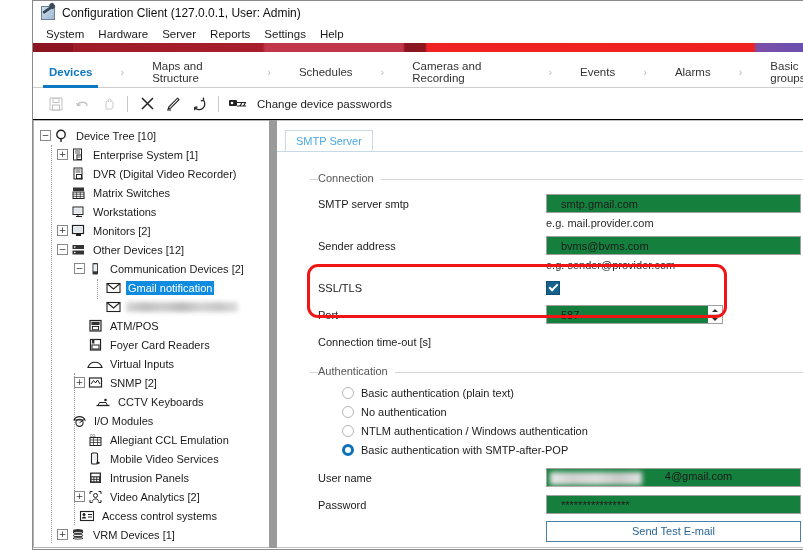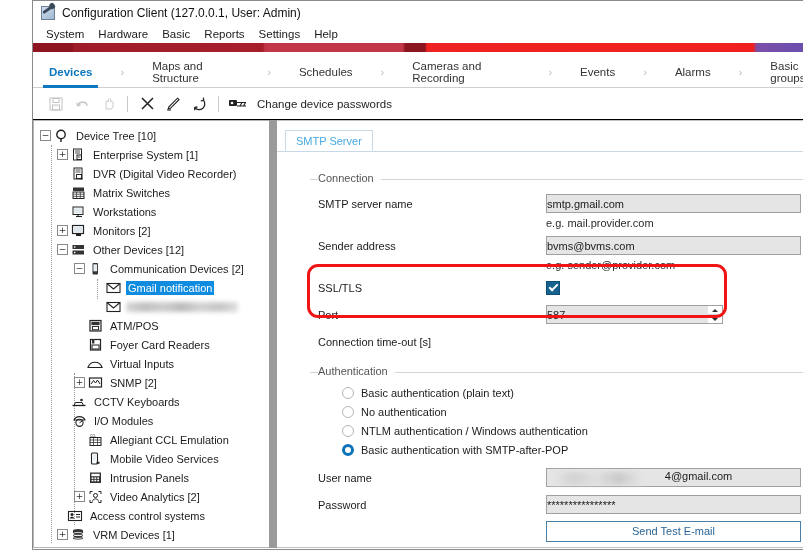--- a/index.html
+++ b/index.html
@@ -76,22 +76,22 @@
         border:1px solid #c8d8e4;border-bottom:1px solid #fff;background:#fff;cursor:default;}
 
   .form{padding:20px 28px 0 33px;position:relative;}
   .group{position:relative;margin-bottom:6px;}
   .grouptitle{font-size:11px;color:#555;display:inline-block;padding-right:7px;background:#fff;position:relative;z-index:2;}
   .grouprule{position:absolute;left:0;right:0;top:7px;height:1px;background:#d4d4d4;z-index:1;}
   .grouptitle-wrap{position:relative;margin-left:8px;}
 
   .row{display:flex;align-items:center;height:27px;padding-left:8px;}
   .rlabel{width:228px;font-size:11px;color:#1b1b1b;flex:0 0 auto;}
-  .txt{box-sizing:border-box;height:19px;border:1px solid #a0a0a0;background:#e5e5e5;font-family:"Liberation Sans",sans-serif;
-       font-size:11px;color:#1b1b1b;padding:1px 0;line-height:15px;outline:none;}
+  .txt{box-sizing:border-box;height:19px;border:1px solid #a0a0a0;background:#15803d;font-family:"Liberation Sans",sans-serif;
+       font-size:11px;color:#1b1b1b;padding:1px 14px;line-height:15px;outline:none;}
   .w-wide{width:255px;}
   .w-mid{width:162px;}
   .hint{font-size:11px;color:#2b2b2b;padding-left:236px;height:15px;line-height:13px;}
 
   .spin{position:relative;display:inline-flex;}
   .spinbtns{width:15px;height:19px;box-sizing:border-box;border:1px solid #a0a0a0;border-left:none;background:#fff;
             display:flex;flex-direction:column;}
   .spinbtns div{flex:1;display:flex;align-items:center;justify-content:center;}
   .spinbtns div:first-child{border-bottom:1px solid #cfcfcf;}
   .caret{width:0;height:0;border-left:3px solid transparent;border-right:3px solid transparent;}
@@ -130,21 +130,21 @@
     <div class="title-icon">
       <div class="frame"></div>
         <div class="wrench"></div>
     </div>
     <div class="title-text">Configuration Client (127.0.0.1, User: Admin)</div>
   </div>
 
   <div class="menubar">
     <div class="menuitem">System</div>
     <div class="menuitem">Hardware</div>
-    <div class="menuitem">Basic</div>
+    <div class="menuitem">Server</div>
     <div class="menuitem">Reports</div>
     <div class="menuitem">Settings</div>
     <div class="menuitem">Help</div>
   </div>
 
   <div class="brandbar"></div>
   <div class="brandbar2"></div>
 
   <div class="navbar">
     <div class="navtab active">Devices</div>
@@ -377,21 +377,21 @@
         <span class="texp box">+</span>
         <span class="ticon">
           <svg width="15" height="14" viewBox="0 0 15 14">
               <rect x="1.5" y="2" width="12" height="9" fill="none" stroke="#222" stroke-width="1.2"></rect>
               <path d="M3 8 L5.5 4.5 L7.5 7 L9.5 4 L12 8" fill="none" stroke="#222" stroke-width="1"></path>
             </svg>
           </span>
         <span class="tlabel">SNMP [2]</span>
       </div>
 
-      <div class="tnode" style="padding-left:24px">
+      <div class="tnode" style="padding-left:48px">
         <span class="texp none"></span>
         <span class="ticon">
           <svg width="16" height="12" viewBox="0 0 16 12">
               <path d="M1.5 9.5 L14.5 9.5" stroke="#222" stroke-width="1.3"></path>
               <path d="M3 9.5 L4.5 6.5 L11 6.5 L12.5 9.5" fill="none" stroke="#222" stroke-width="1"></path>
               <circle cx="10.5" cy="4" r="1.3" fill="#222"></circle>
             </svg>
           </span>
         <span class="tlabel">CCTV Keyboards</span>
       </div>
@@ -454,21 +454,21 @@
         <span class="ticon">
           <svg width="15" height="14" viewBox="0 0 15 14">
               <path d="M2 4 L2 1.5 L4.5 1.5 M10.5 1.5 L13 1.5 L13 4 M13 10 L13 12.5 L10.5 12.5 M4.5 12.5 L2 12.5 L2 10" fill="none" stroke="#222" stroke-width="1"></path>
               <circle cx="7.5" cy="5.5" r="2" fill="none" stroke="#222" stroke-width="1"></circle>
               <path d="M4.5 11.5 C4.5 8, 10.5 8, 10.5 11.5" fill="none" stroke="#222" stroke-width="1"></path>
             </svg>
           </span>
         <span class="tlabel">Video Analytics [2]</span>
       </div>
 
-      <div class="tnode" style="padding-left:20px">
+      <div class="tnode" style="padding-left:32px">
         <span class="texp none"></span>
         <span class="ticon">
           <svg width="16" height="12" viewBox="0 0 16 12">
               <rect x="1.5" y="1.5" width="13" height="9" fill="none" stroke="#222" stroke-width="1.1"></rect>
               <circle cx="5" cy="4.6" r="1.5" fill="#222"></circle>
               <path d="M2.8 8.6 C2.8 6.2, 7.2 6.2, 7.2 8.6" fill="#222"></path>
               <path d="M9 4.5 L13 4.5 M9 7 L13 7" stroke="#222" stroke-width="1"></path>
             </svg>
           </span>
         <span class="tlabel">Access control systems</span>
@@ -499,21 +499,21 @@
       <div class="form">
 
         <div class="group">
           <div class="grouprule"></div>
           <div class="grouptitle-wrap">
             <span class="grouptitle">Connection</span>
           </div>
         </div>
 
         <div class="row">
-          <div class="rlabel">SMTP server name</div>
+          <div class="rlabel">SMTP server smtp</div>
           <input class="txt w-wide" value="smtp.gmail.com" style="">
         </div>
         <div class="hint">e.g. mail.provider.com</div>
 
         <div class="row">
           <div class="rlabel">Sender address</div>
           <input class="txt w-wide" value="bvms@bvms.com" style="">
         </div>
         <div class="hint">e.g. sender@provider.com</div>
 

